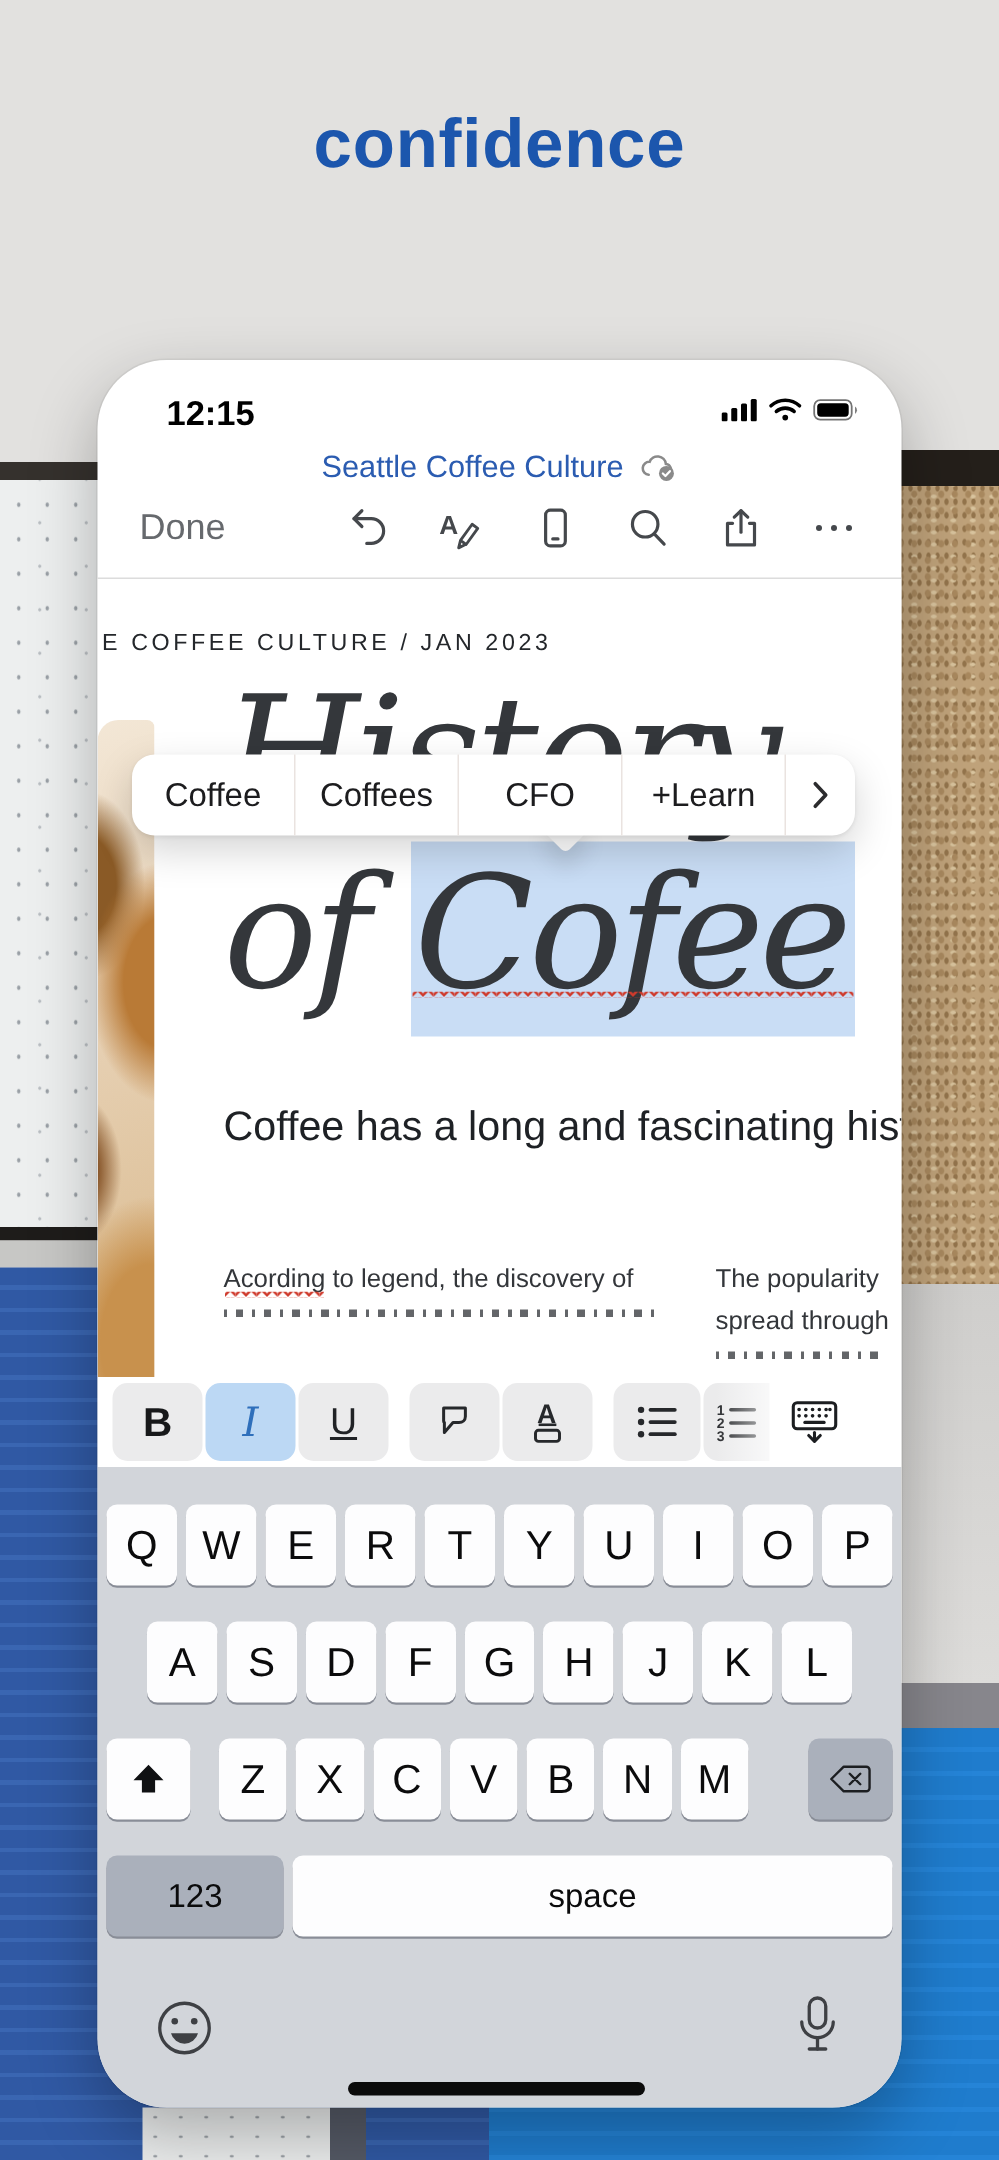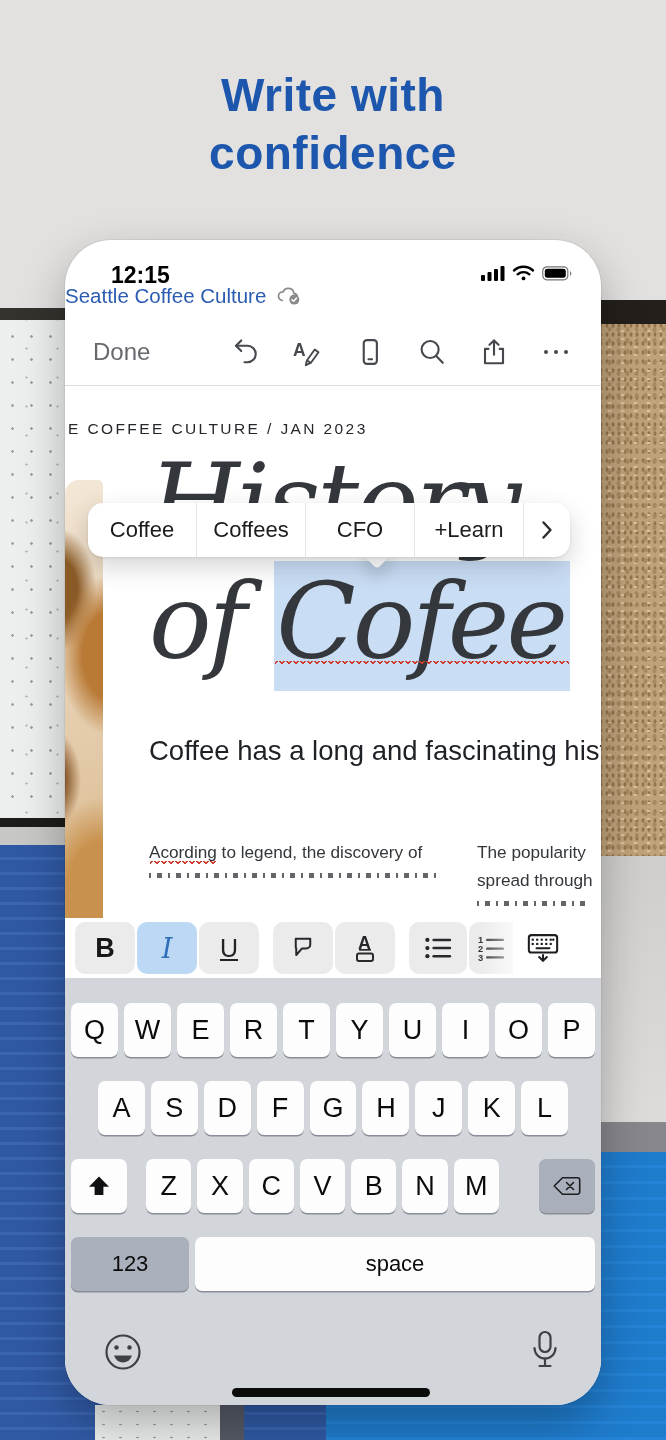--- a/index.html
+++ b/index.html
@@ -33,21 +33,21 @@
   .hero{left:0;top:66px;width:666px;text-align:center;font-size:46px;line-height:58px;
         font-weight:700;color:#1c56ad;letter-spacing:.5px}
 
   
   .phone{left:65px;top:240px;width:536px;height:1165px;border-radius:46px;background:#fff;
          overflow:hidden;box-shadow:0 18px 45px rgba(0,0,0,.28),0 0 0 1px rgba(0,0,0,.05);z-index:10}
 
   .status-time{left:46px;top:22px;font-size:23px;font-weight:700;color:#000}
   .status-icons{right:28px;top:25px;display:flex;gap:7px;align-items:center}
 
-  .doc-title-row{left:0;top:44px;width:100%;display:flex;justify-content:flex-start;align-items:center;gap:10px}
+  .doc-title-row{left:0;top:60px;width:100%;display:flex;justify-content:center;align-items:center;gap:10px}
   .doc-title{font-size:20.5px;color:#2b5cb1}
 
   .top-toolbar{left:0;top:90px;width:100%;height:46px}
   .done{left:28px;top:8px;font-size:24px;color:#66696d}
   .tt-icon{top:7px;width:30px;height:30px}
   .i-undo{left:166px}.i-apen{left:226px}.i-mobile{left:290px}.i-search{left:352px}.i-share{left:414px}.i-dots{left:476px;top:14px}
   .divider{left:0;top:145px;width:100%;height:1px;background:#dcdcdc}
 
   
   .page{left:0;top:146px;width:536px;height:532px;background:#fff;overflow:hidden}
@@ -131,21 +131,20 @@
 <div class="abs bg-lblue"></div>
 <div class="abs bg-corkframe"></div>
 <div class="abs bg-cork"></div>
 <div class="abs bg-rgray"></div>
 <div class="abs bg-rdark"></div>
 <div class="abs bg-rblue"></div>
 <div class="abs bg-bwhite"></div>
 <div class="abs bg-bdark"></div>
 
 <div class="abs hero">
-  <div>Write with</div>
   <div>confidence</div>
 </div>
 
 <div class="abs phone">
 
   <div class="abs status-time">12:15</div>
   <div class="abs status-icons">
     <span>
       <svg width="24" height="16" viewBox="0 0 24 16">
           <g fill="#000">

